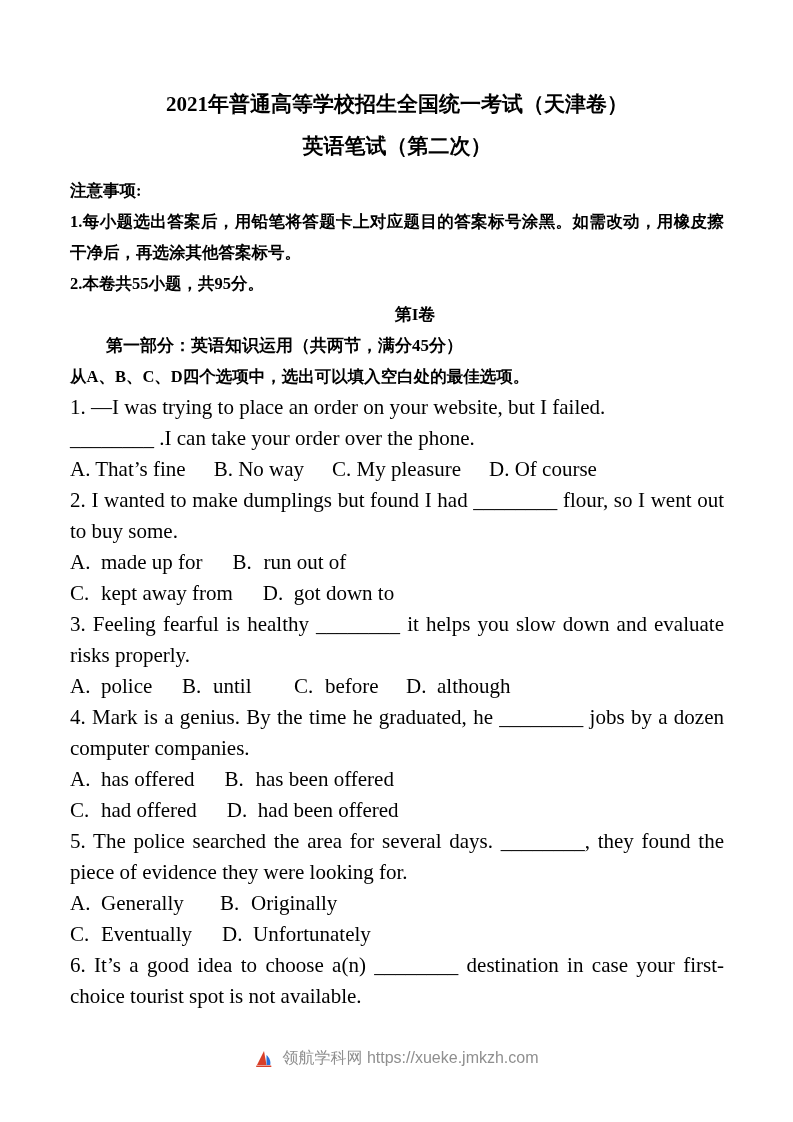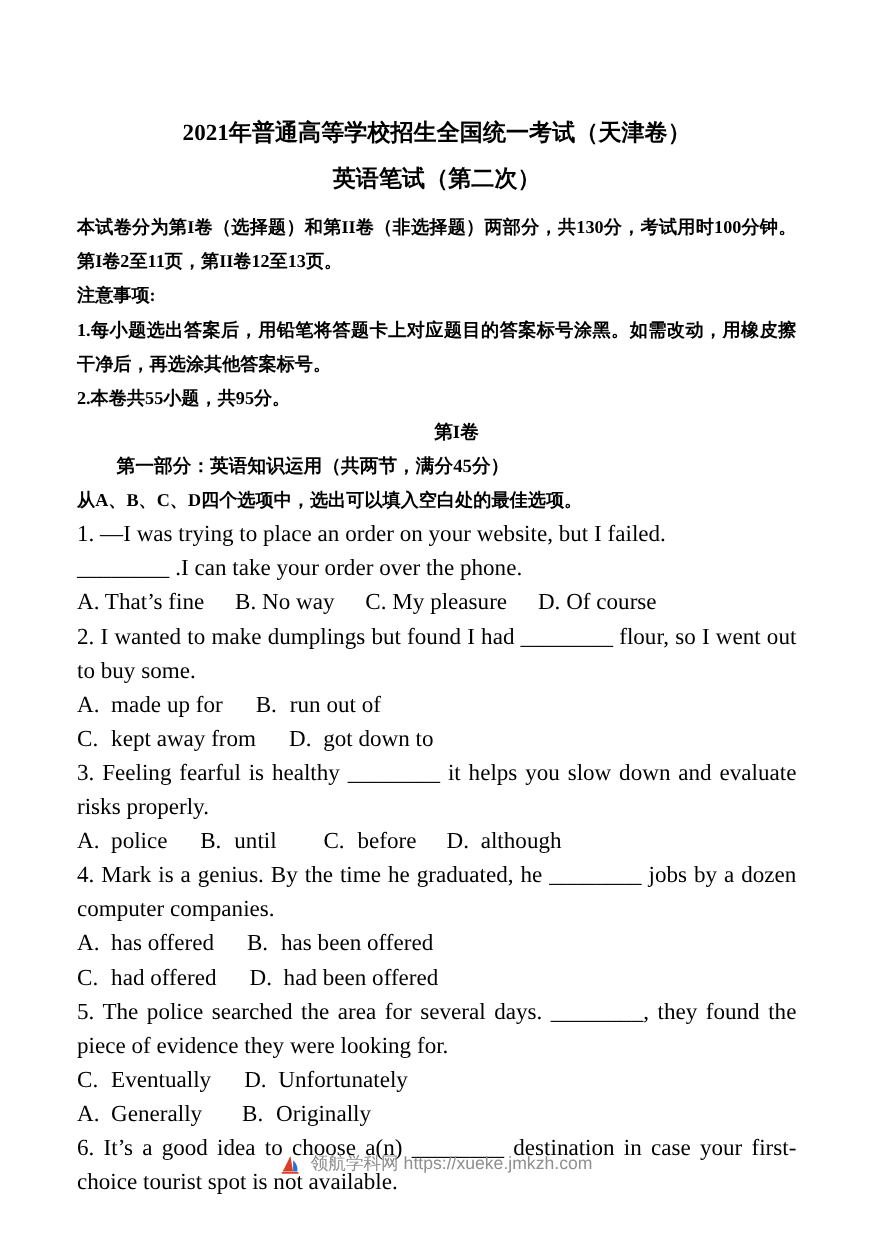--- a/index.html
+++ b/index.html
@@ -5,21 +5,21 @@
     * { box-sizing: border-box; }
     html, body { margin: 0; padding: 0; }
     body {
       width: 793px; height: 1122px;
       background: #ffffff;
       position: relative;
       overflow: hidden;
       color: #000;
       font-family: "Liberation Serif", "DejaVu Serif", serif;
     }
-    .page { position: absolute; left: 70px; top: 105px; width: 654px; }
+    .page { position: absolute; left: 70px; top: 89px; width: 654px; }
     .title, .subtitle {
       font-size: 21px; font-weight: bold; text-align: center;
       line-height: 30px; margin: 0 0 12px;
     }
     .subtitle { margin: 0 0 14px; }
     .line { margin: 0; line-height: 31px; }
     .cnb { font-weight: bold; font-size: 16.5px; }
     .heading { font-weight: bold; font-size: 17px; margin-left: 36px; }
     .center { text-align: center; }
     .justify { text-align: justify; }
@@ -39,21 +39,20 @@
     .logo { display: inline-flex; align-items: center; }
   </style>
 </head>
 <body>
 
 <div class="page">
 
   <h1 class="title">2021年普通高等学校招生全国统一考试（天津卷）</h1>
   <h2 class="subtitle">英语笔试（第二次）</h2>
 
-  <p class="line cnb justify">本试卷分为第I卷（选择题）和第II卷（非选择题）两部分，共130分，考试用时100分钟。第I卷2至11页，第II卷12至13页。</p>
   <p class="line cnb">注意事项:</p>
   <p class="line cnb justify">1.每小题选出答案后，用铅笔将答题卡上对应题目的答案标号涂黑。如需改动，用橡皮擦干净后，再选涂其他答案标号。</p>
   <p class="line cnb">2.本卷共55小题，共95分。</p>
 
   <p class="line heading center">第I卷</p>
   <p class="line heading">第一部分：英语知识运用（共两节，满分45分）</p>
   <p class="line cnb">从A、B、C、D四个选项中，选出可以填入空白处的最佳选项。</p>
 
   <p class="line en">1. —I was trying to place an order on your website, but I failed.</p>
   <p class="line en">________ .I can take your order over the phone.</p>
@@ -87,26 +86,26 @@
     <span class="opt"><span class="opt-label">A.</span><span>has offered</span></span>
     <span class="opt"><span class="opt-label">B.</span><span>has been offered</span></span>
   </div>
   <div class="line en opts row2">
     <span class="opt"><span class="opt-label">C.</span><span>had offered</span></span>
     <span class="opt"><span class="opt-label">D.</span><span>had been offered</span></span>
   </div>
 
   <p class="line en justify">5. The police searched the area for several days. ________, they found the piece of evidence they were looking for.</p>
   <div class="line en opts row2">
+    <span class="opt"><span class="opt-label">A.</span><span>Generally</span></span>
+    <span class="opt"><span class="opt-label">B.</span><span>Originally</span></span>
+  </div>
+  <div class="line en opts row2">
     <span class="opt"><span class="opt-label">C.</span><span>Eventually</span></span>
     <span class="opt"><span class="opt-label">D.</span><span>Unfortunately</span></span>
-  </div>
-  <div class="line en opts row2">
-    <span class="opt"><span class="opt-label">A.</span><span>Generally</span></span>
-    <span class="opt"><span class="opt-label">B.</span><span>Originally</span></span>
   </div>
 
   <p class="line en justify">6. It’s a good idea to choose a(n) ________ destination in case your first-choice tourist spot is not available.</p>
 
 </div>
 
 <div class="footer">
   <span class="logo">
     <svg width="20" height="20" viewBox="0 0 20 20" aria-hidden="true">
       <path d="M3 16 L10 2 L12.5 16 Z" fill="#d8402a"></path>

